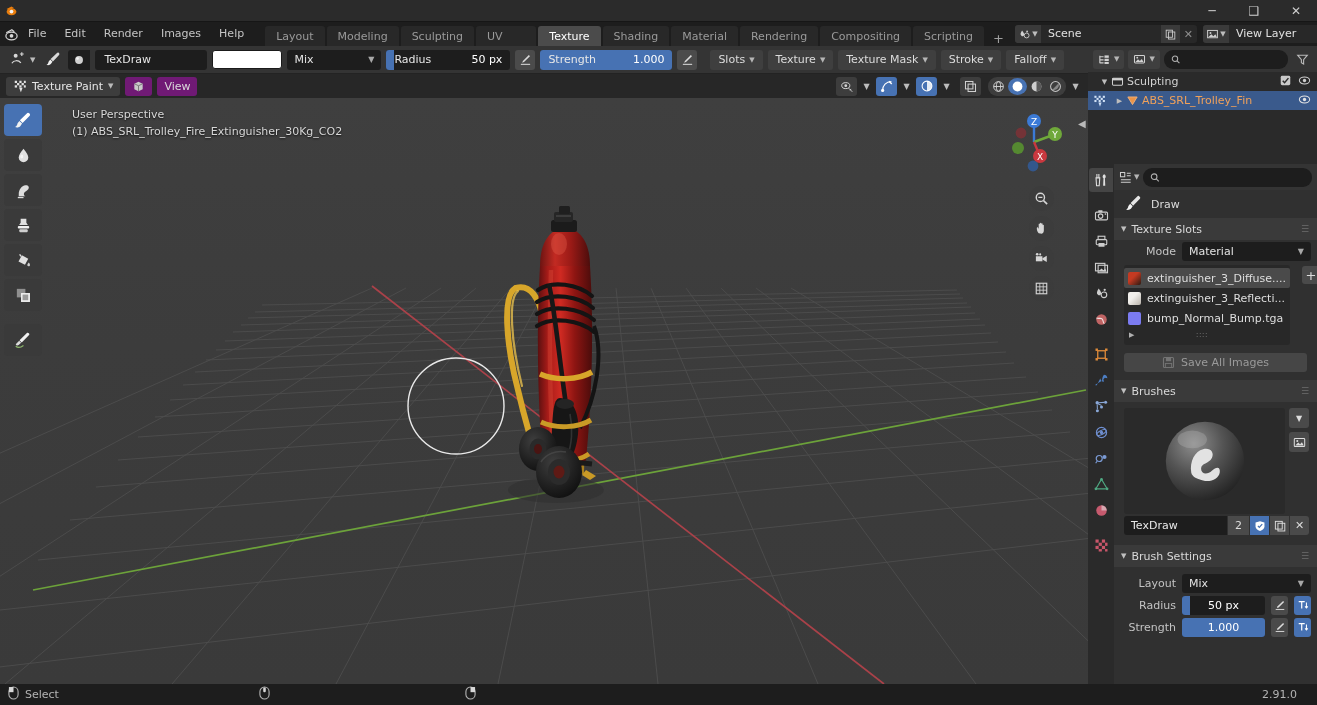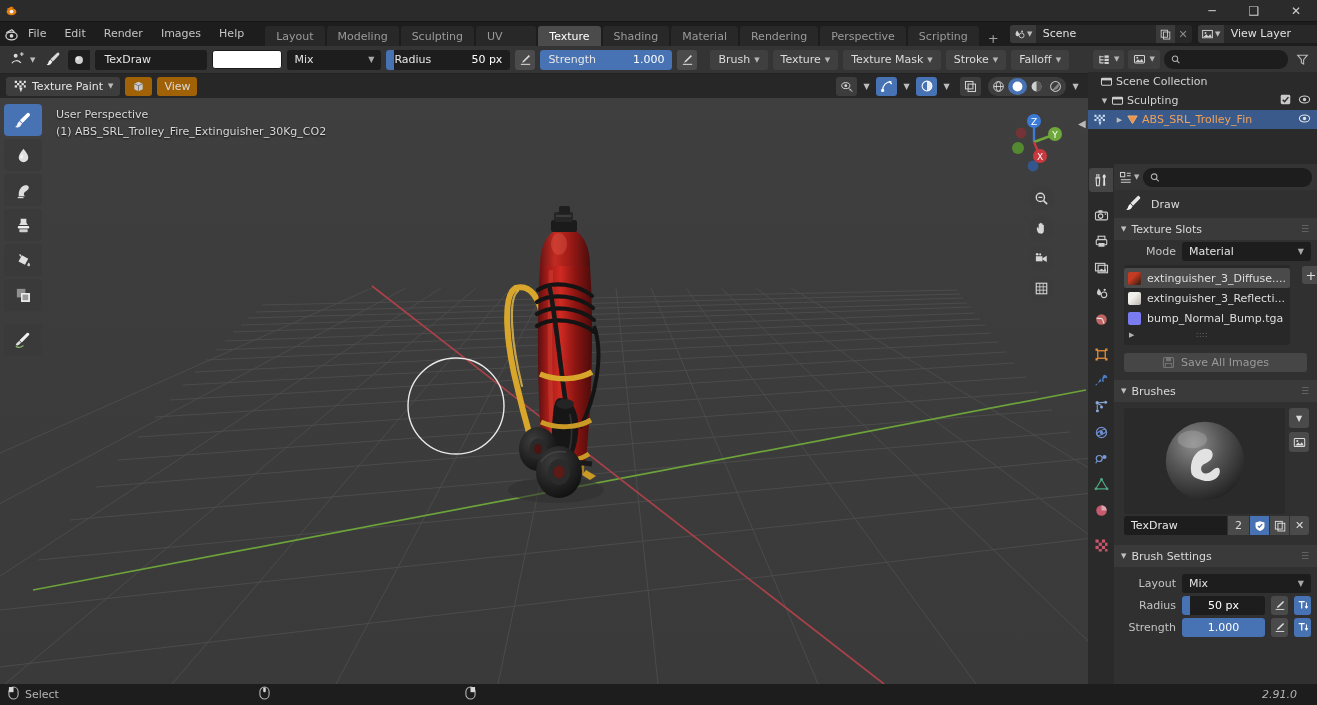--- a/index.html
+++ b/index.html
@@ -76,35 +76,35 @@
     display:flex; align-items:center; gap:4px; height:20px; padding:0 8px;
     border-radius:3px; background:#3f3f3f; font-size:11px; color:#dcdcdc;
   }
 
   
   .vpheader {
     position:absolute; left:0; top:74px; width:1088px; height:24px;
     background:#272727; display:flex; align-items:center; padding:0 6px; gap:5px;
   }
   .mode-sel { display:flex; align-items:center; gap:5px; height:19px; padding:0 7px; background:#3d3d3d; border-radius:3px; font-size:11px; }
-  .vp-btn { height:19px; min-width:22px; padding:0 7px; background:#a16207; border-radius:3px; display:flex; align-items:center; justify-content:center; font-size:11px; color:#dadada; }
+  .vp-btn { height:19px; min-width:22px; padding:0 7px; background:#701a75; border-radius:3px; display:flex; align-items:center; justify-content:center; font-size:11px; color:#dadada; }
   .vp-right { margin-left:auto; display:flex; align-items:center; gap:3px; }
   .togg { width:21px; height:19px; border-radius:3px; background:#3d3d3d; display:flex; align-items:center; justify-content:center; }
   .togg.on { background:#4772b3; }
   .caret { width:13px; height:19px; display:flex; align-items:center; justify-content:center; color:#bdbdbd; font-size:8px; }
   .shade-group { display:flex; align-items:center; background:#3d3d3d; border-radius:9px; height:19px; padding:0 1px; }
   .shade-btn { width:19px; height:17px; border-radius:50%; display:flex; align-items:center; justify-content:center; }
   .shade-btn.on { background:#4772b3; }
 
   
   .viewport {
     position:absolute; left:0; top:98px; width:1088px; height:586px;
     background:#3d3d3d; overflow:hidden;
   }
-  .vp-info { position:absolute; left:56px; top:8px; font-size:11px; color:#d8d8d8; line-height:17px; text-shadow:0 1px 2px rgba(0,0,0,.8); }
+  .vp-info { position:absolute; left:72px; top:8px; font-size:11px; color:#d8d8d8; line-height:17px; text-shadow:0 1px 2px rgba(0,0,0,.8); }
 
   
   .ltools { position:absolute; left:4px; top:6px; width:38px; display:flex; flex-direction:column; gap:3px; z-index:6; }
   .ltool { width:38px; height:32px; background:#3a3a3a; border-radius:4px; display:flex; align-items:center; justify-content:center; }
   .ltool.active { background:#4772b3; }
   .ltool-div { height:7px; }
 
   
   .gizmo { position:absolute; right:22px; top:12px; width:64px; height:64px; z-index:6; }
   .navbtns { position:absolute; right:34px; top:88px; display:flex; flex-direction:column; gap:5px; z-index:6; }
@@ -160,21 +160,21 @@
   .bn-sq.blue { background:#4772b3; }
   .psl { flex:1; height:19px; border-radius:3px; background:#1d1d1d; position:relative; display:flex; align-items:center; justify-content:center; overflow:hidden; }
   .psl .fill { position:absolute; left:0; top:0; bottom:0; background:#4772b3; }
   .psl .t { position:relative; font-size:11px; color:#fff; }
   .mini-btn { width:17px; height:19px; background:#4a4a4a; border-radius:3px; display:flex; align-items:center; justify-content:center; }
   .mini-btn.blue { background:#4772b3; }
 
   
   .statusbar { position:absolute; left:0; top:684px; width:1317px; height:21px; background:#1d1d1d; display:flex; align-items:center; padding:0 8px; }
   .sb-item { display:flex; align-items:center; gap:6px; font-size:11px; color:#b4b4b4; }
-  .sb-ver { margin-left:auto; font-size:11px; color:#b4b4b4; padding-right:12px;font-style:italic; }
+  .sb-ver { margin-left:auto; font-size:11px; color:#b4b4b4; padding-right:12px; }
   .sb-sp1 { margin-left:200px; }
   .sb-sp2 { margin-left:195px; }
 </style>
 </head>
 <body>
 
 <div id="app">
 
   <div class="titlebar">
     <div class="title-logo">
@@ -207,21 +207,21 @@
 
     <div class="ws-tabs">
       <div class="ws-tab">Layout</div>
       <div class="ws-tab">Modeling</div>
       <div class="ws-tab">Sculpting</div>
       <div class="ws-tab">UV Editing</div>
       <div class="ws-tab active">Texture Paint</div>
       <div class="ws-tab">Shading</div>
       <div class="ws-tab">Material</div>
       <div class="ws-tab">Rendering</div>
-      <div class="ws-tab">Perspective</div>
+      <div class="ws-tab">Compositing</div>
       <div class="ws-tab">Scripting</div>
       <div class="ws-plus">+</div>
     </div>
 
     <div class="scene-field">
       <div class="sf-icon">
         <svg width="13" height="13" viewBox="0 0 16 16">
           <path d="M5 3 C3 6 2.5 8 4.2 9.6 C5.6 10.9 7.6 10 7.6 8 C7.6 6.2 6.2 4.6 5 3 Z" fill="#d0d0d0"></path>
           <circle cx="10.6" cy="9.2" r="3" fill="none" stroke="#d0d0d0" stroke-width="1.1"></circle>
           <circle cx="11.2" cy="4.3" r="1.1" fill="#d0d0d0"></circle>
@@ -295,21 +295,21 @@
       <span class="lbl">Strength</span>
       <span class="val">1.000</span>
     </div>
     <div class="ts-pressure">
       <svg width="13" height="13" viewBox="0 0 14 14">
           <path d="M10.6 2.2 L11.8 3.4 L5.4 9.8 L3.4 10.6 L4.2 8.6 Z" fill="#dcdcdc"></path>
           <path d="M2 12.2 L12 12.2" stroke="#dcdcdc" stroke-width="1.1"></path>
         </svg>
     </div>
     <div class="hdr-drop" style="margin-left:8px;">
-      <span>Brush</span>
+      <span>Slots</span>
       <span style="font-size:7px;color:#b5b5b5;">▼</span>
     </div>
     <div class="hdr-drop">
       <span>Texture</span>
       <span style="font-size:7px;color:#b5b5b5;">▼</span>
     </div>
     <div class="hdr-drop">
       <span>Texture Mask</span>
       <span style="font-size:7px;color:#b5b5b5;">▼</span>
     </div>
@@ -679,30 +679,20 @@
         <input style="background: transparent; border: none; outline: none; color: rgb(221, 221, 221); font-size: 10px; width: 100%; font-family: &quot;DejaVu Sans&quot;, sans-serif;" placeholder="">
       </div>
       <div class="ol-filter">
         <svg width="13" height="13" viewBox="0 0 14 14">
             <path d="M1.8 2.4 L12.2 2.4 L8.2 7.2 L8.2 11.8 L5.8 10.4 L5.8 7.2 Z" fill="none" stroke="#b9b9b9" stroke-width="1.2"></path>
           </svg>
       </div>
     </div>
 
     <div>
-      <div class="ol-row">
-        <span class="ol-indent" style="width:12px;"></span>
-        <span style="display:flex;align-items:center;width:16px;">
-          <svg width="13" height="13" viewBox="0 0 14 14">
-              <rect x="1.6" y="3.4" width="10.8" height="7.6" rx="1" fill="none" stroke="#cfcfcf" stroke-width="1.1"></rect>
-              <rect x="1.6" y="3.4" width="10.8" height="2.4" fill="#cfcfcf"></rect>
-            </svg>
-        </span>
-        <span class="ol-label">Scene Collection</span>
-      </div>
 
       <div class="ol-row">
         <span class="ol-indent" style="width:10px;"></span>
         <span class="ol-tri">▼</span>
         <span style="display:flex;align-items:center;width:16px;">
           <svg width="13" height="13" viewBox="0 0 14 14">
               <rect x="1.6" y="3.4" width="10.8" height="7.6" rx="1" fill="none" stroke="#cfcfcf" stroke-width="1.1"></rect>
               <rect x="1.6" y="3.4" width="10.8" height="2.4" fill="#cfcfcf"></rect>
             </svg>
         </span>

